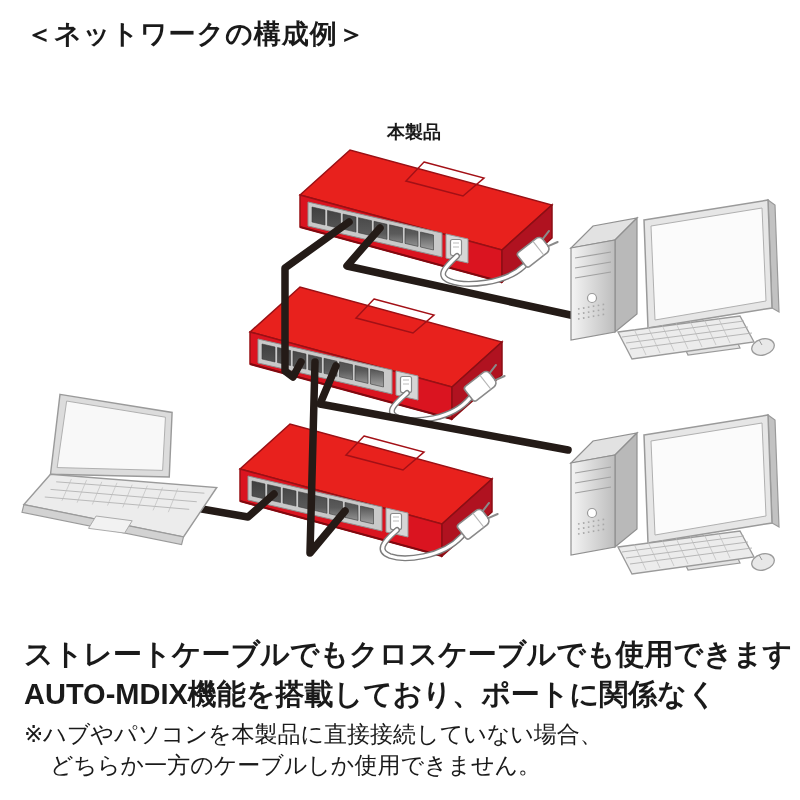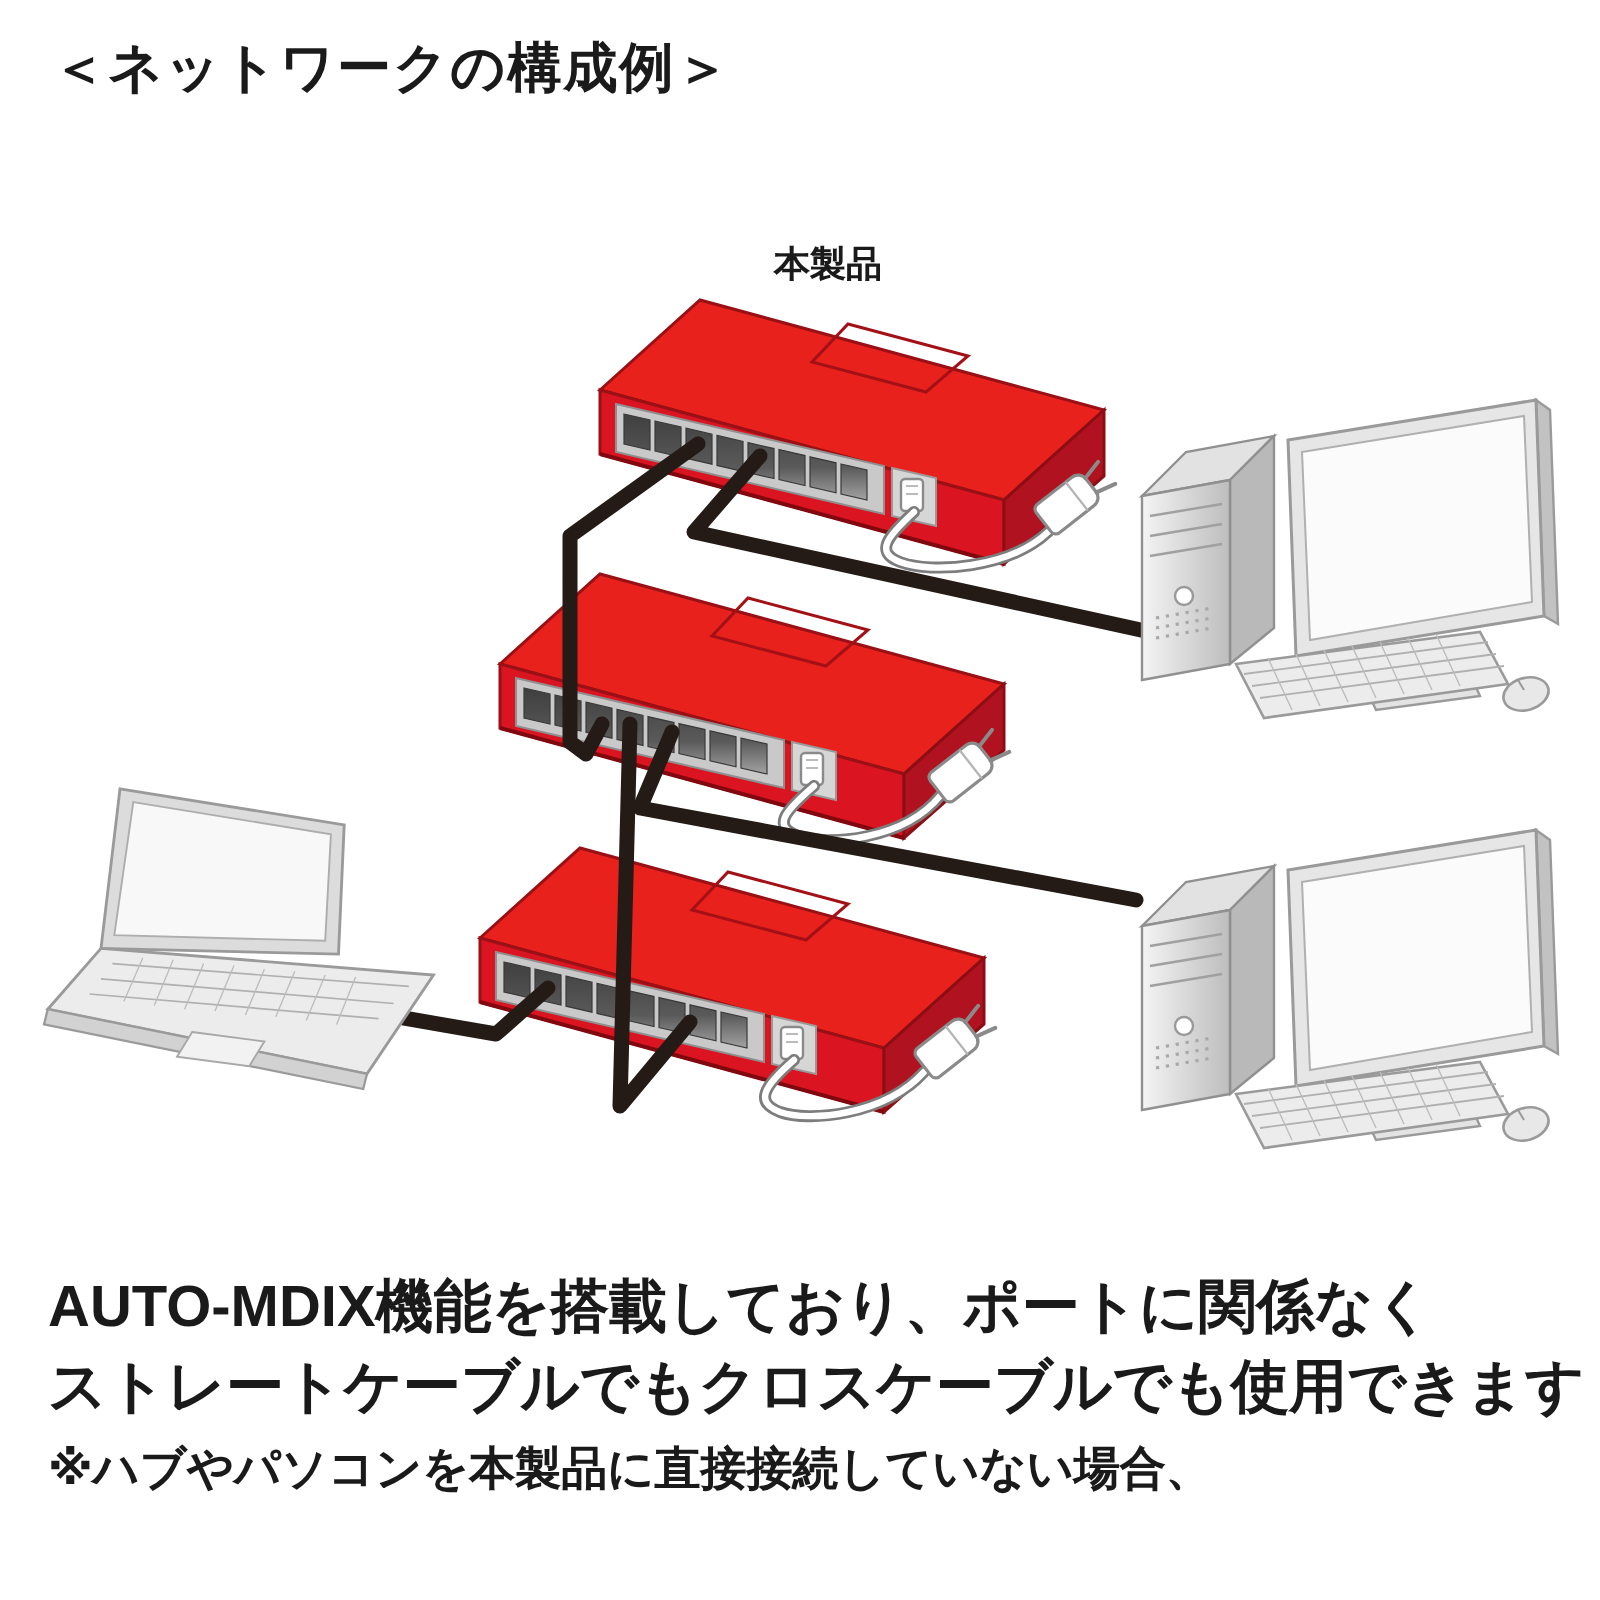--- a/index.html
+++ b/index.html
@@ -2,21 +2,21 @@
 <html><head>
 <meta charset="utf-8">
 <style>
   html,body{margin:0;padding:0;background:#fff;}
   .canvas{position:relative;width:800px;height:800px;background:#fff;overflow:hidden;
           font-family:"Liberation Sans","DejaVu Sans",sans-serif;color:#1a1a1a;}
   .title{position:absolute;left:26px;top:16px;font-size:27px;font-weight:700;letter-spacing:1px;white-space:nowrap;}
   .product-label{position:absolute;left:387px;top:120px;font-size:18px;font-weight:700;white-space:nowrap;}
   .diagram-svg{position:absolute;left:0;top:0;}
   .desc{position:absolute;left:24px;top:634px;font-size:29px;font-weight:700;line-height:40px;white-space:nowrap;}
-  .note{position:absolute;left:24px;top:719px;font-size:23px;font-weight:700;line-height:31px;white-space:nowrap;}
+  .note{position:absolute;left:24px;top:719px;font-size:23px;font-weight:400;line-height:31px;white-space:nowrap;}
   .note .l2{padding-left:26px;}
 </style>
 </head>
 <body>
 
 <div class="canvas">
 
   <div class="title">＜ネットワークの構成例＞</div>
   <div class="product-label">本製品</div>
 
@@ -112,21 +112,22 @@
       <path d="M336,366 L320,404 L568,450" stroke="#241b17"></path>
       <path d="M150,500 L248,517 L274,494" stroke="#241b17"></path>
     </g>
 
     <use href="#pc" transform="translate(558,196)"></use>
     <use href="#pc" transform="translate(558,411)"></use>
     <use href="#lap" transform="translate(22,383) scale(0.95)"></use>
   </svg>
 
   <div class="desc">
+    <div>ストレートケーブルでもクロスケーブルでも使用できます</div>
     <div>AUTO-MDIX機能を搭載しており、ポートに関係なく</div>
-    <div>ストレートケーブルでもクロスケーブルでも使用できます</div>
   </div>
 
   <div class="note">
     <div>※ハブやパソコンを本製品に直接接続していない場合、</div>
+    <div class="l2">どちらか一方のケーブルしか使用できません。</div>
   </div>
 
 </div>
 
 </body></html>

